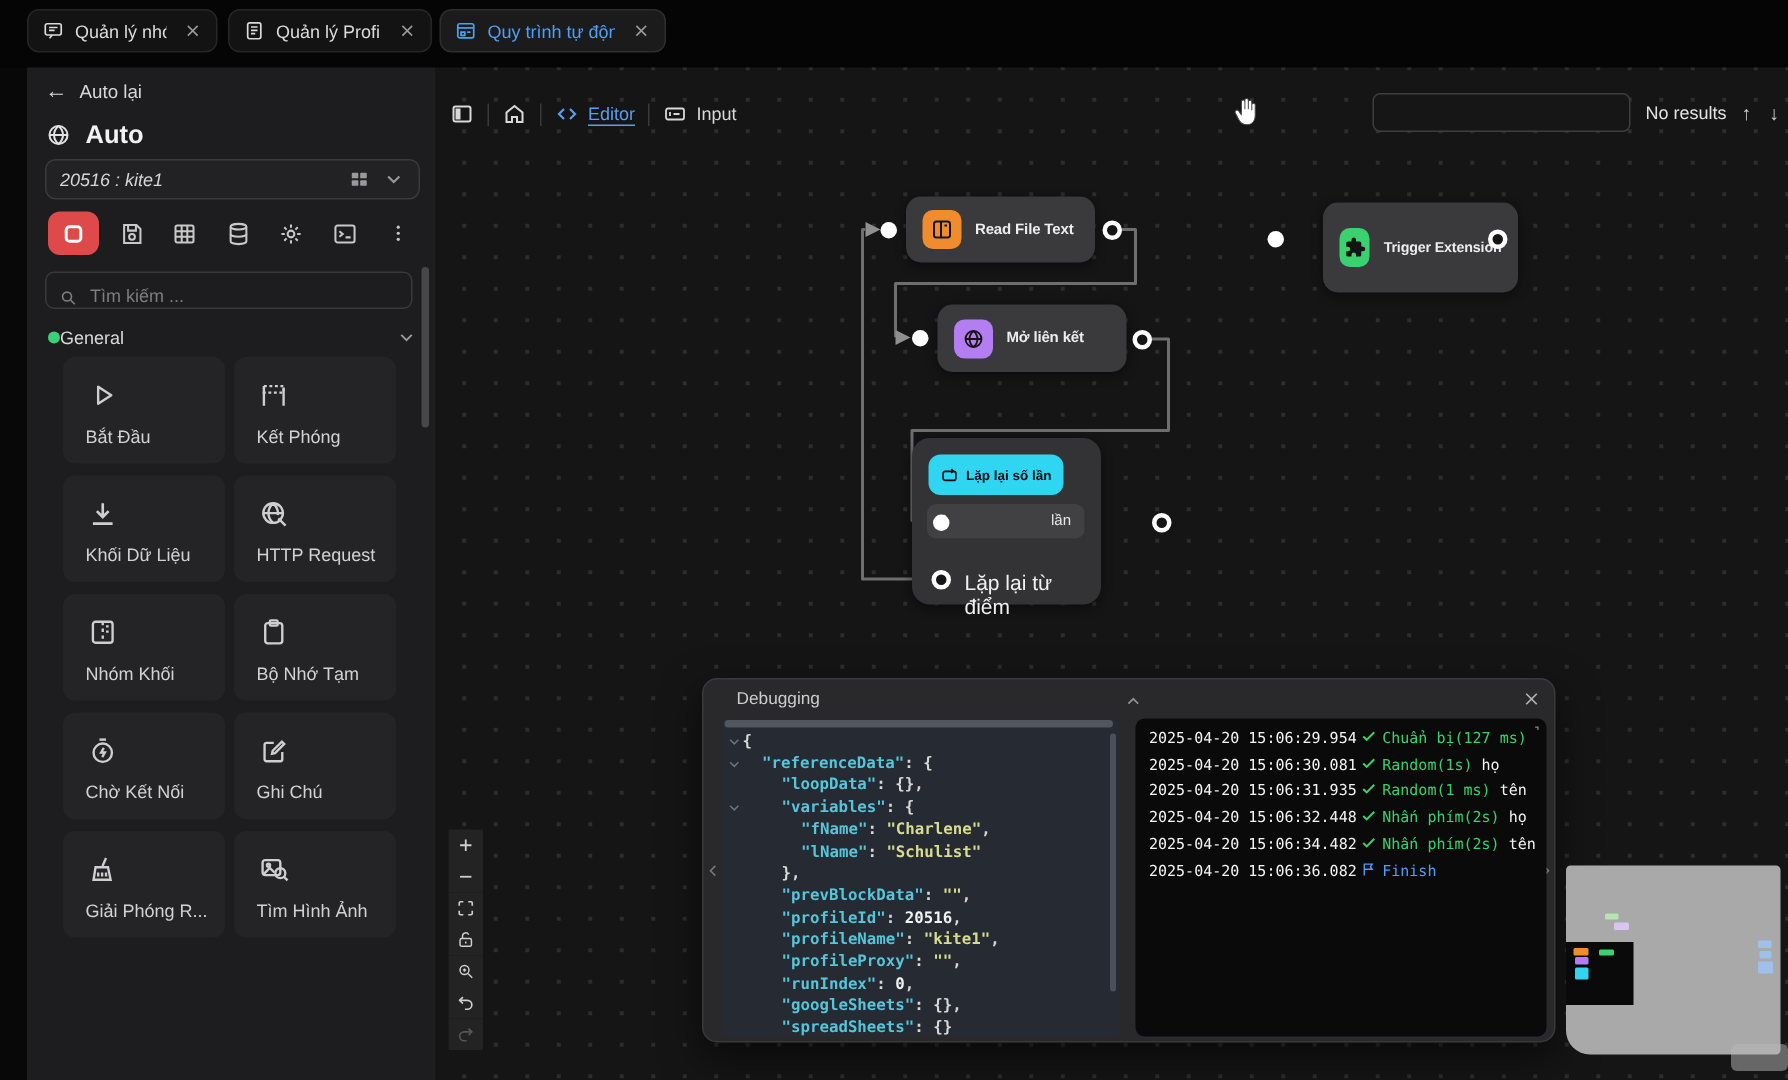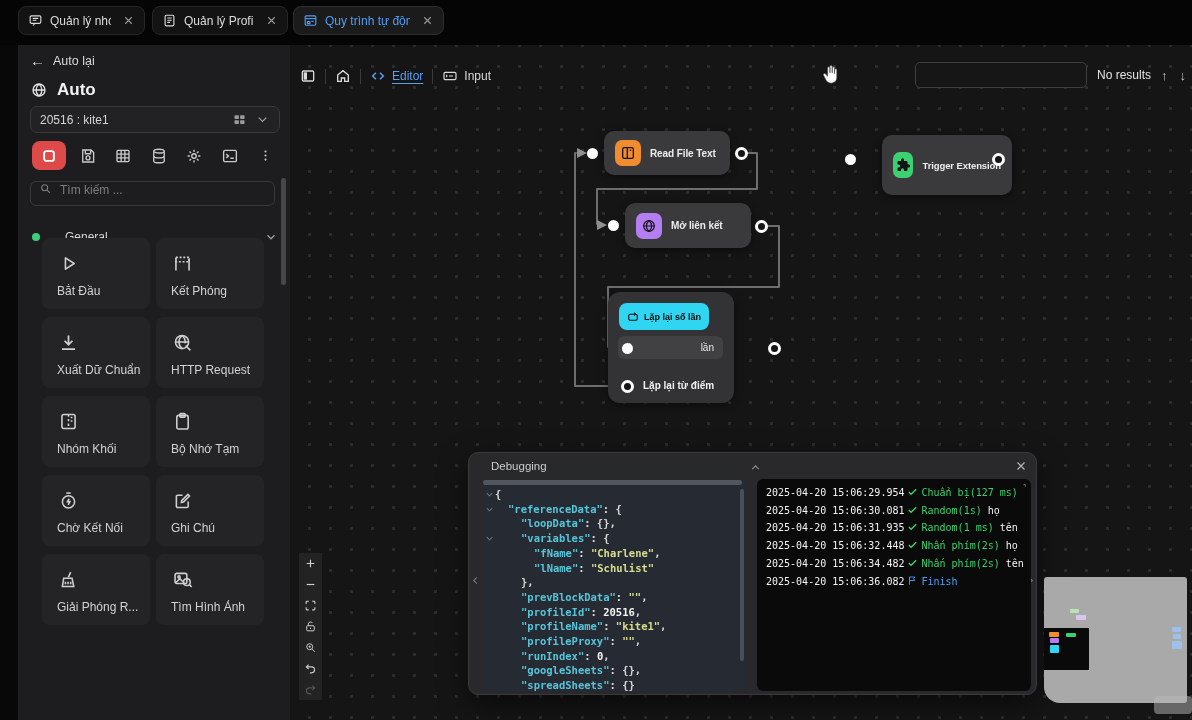--- a/index.html
+++ b/index.html
@@ -21,38 +21,38 @@
   
   .sidebar{position:absolute;left:18px;top:45px;width:272px;height:675px;background:#1d1d1f;}
   .back-row{position:absolute;left:12px;top:53px;display:flex;align-items:center;gap:8px;
             font-size:12.5px;color:#d8d8d8;}
   .back-arrow{font-size:15px;line-height:1;}
   .title-row{position:absolute;left:12px;top:80px;display:flex;align-items:center;gap:9px;}
   .title-row .gicon{width:18px;height:18px;color:#e2e2e2;}
   .app-title{font-size:17px;font-weight:bold;color:#f2f2f2;}
   .profile-select{position:absolute;left:12px;top:61px;width:250px;height:27px;box-sizing:border-box;
        border:1px solid #3a3a3c;background:#222224;border-radius:7px;display:flex;align-items:center;
-       padding:0 9px;font-size:12px;color:#d6d6d6;}
+       padding:0 9px;font-size:12px;color:#d6d6d6;font-style:italic;}
   .profile-select .spacer{flex:1;}
   .profile-select i{width:15px;height:15px;color:#9a9a9a;margin-left:8px;}
   .actions-row{position:absolute;left:14px;top:96px;display:flex;align-items:center;gap:7px;width:248px;}
   .act-btn{width:30px;height:29px;border-radius:8px;display:flex;align-items:center;justify-content:center;
            color:#c9c9c9;background:transparent;}
   .act-btn i{width:18px;height:18px;}
   .act-btn.active{width:36px;background:#de4a4a;color:#fff;}
   .act-btn.kebab i{width:15px;height:15px;}
   .sb-search{position:absolute;left:12px;top:136px;width:245px;height:25px;box-sizing:border-box;
-       border:1px solid #39393b;border-radius:6px;display:flex;align-items:flex-start;padding:0 8px;gap:6px;
+       border:1px solid #39393b;border-radius:6px;display:flex;align-items:flex-end;padding:0 8px;gap:6px;
        background:#1d1d1f;}
   .sb-search i{width:13px;height:13px;color:#7d7d7f;}
   .sb-search input{flex:1;background:transparent;border:none;outline:none;color:#cfcfcf;
        font-size:12px;font-family:"Liberation Sans",sans-serif;}
   .sb-search input::placeholder{color:#7d7d7f;}
   .sb-scroll{position:absolute;left:263px;top:133px;width:5px;height:107px;border-radius:3px;background:#47474a;}
-  .cat-row{position:absolute;left:14px;top:173px;width:246px;display:flex;align-items:center;gap:25px;margin-top:12px;}
+  .cat-row{position:absolute;left:14px;top:173px;width:246px;display:flex;align-items:center;gap:0;}
   .cat-dot{width:8px;height:8px;border-radius:50%;background:#3ad07a;}
   .cat-label{font-size:12px;color:#d9d9d9;flex:1;}
   .cat-row i{width:14px;height:14px;color:#9a9a9a;}
   .blocks-grid{position:absolute;left:24px;top:193px;width:222px;display:grid;
        grid-template-columns:108px 108px;grid-auto-rows:71px;column-gap:6px;row-gap:8px;}
   .block-card{background:#242426;border-radius:8px;position:relative;cursor:grab;}
   .block-card i{position:absolute;left:16px;top:15px;width:21px;height:21px;color:#cfcfcf;}
   .block-card .blabel{position:absolute;left:15px;top:46px;right:6px;font-size:12px;color:#d2d2d2;
        white-space:nowrap;overflow:hidden;}
 
@@ -81,21 +81,21 @@
   .node-label{font-size:10px;font-weight:600;color:#ededed;white-space:nowrap;letter-spacing:-.1px;}
   .loopnode{position:absolute;left:608px;top:292px;width:126px;height:111px;background:#333335;
        border-radius:12px;box-shadow:0 2px 8px rgba(0,0,0,.45);}
   .loop-head{position:absolute;left:11px;top:11px;height:27px;padding:0 8px;border-radius:8px;
        display:flex;align-items:center;gap:5px;color:#0c0c0c;font-size:9px;font-weight:bold;white-space:nowrap;}
   .loop-head i{width:12px;height:12px;color:#0c0c0c;}
   .loop-input{position:absolute;left:10px;top:44px;width:105px;height:23px;background:#414143;
        border-radius:6px;display:flex;align-items:center;padding:0 9px;box-sizing:border-box;font-size:10px;}
   .loop-input .lv{color:#b9b9b9;flex:1;}
   .loop-input .ls{color:#e8e8e8;}
-  .loop-from{position:absolute;left:11px;top:88px;font-size:10px;font-weight:bold;color:#f0f0f0;margin-left:24px;}
+  .loop-from{position:absolute;left:11px;top:88px;font-size:14px;font-weight:normal;color:#f0f0f0;margin-left:24px;}
   .port{position:absolute;box-sizing:border-box;border-radius:50%;}
   .p-fill{width:11px;height:11px;background:#fff;}
   .p-ring{width:13px;height:13px;border:3px solid #fff;background:#151515;}
 
   
   .zoombar{position:absolute;left:299px;top:553px;width:23px;display:flex;flex-direction:column;}
   .ztool{width:23px;height:21px;background:#232323;display:flex;align-items:center;justify-content:center;
         color:#cfcfcf;margin-bottom:0px;}
   .ztool i{width:13px;height:13px;}
   .ztool.disabled{color:#565656;}
@@ -322,21 +322,21 @@
             </svg>
           </i>
           <span class="blabel">Kết Phóng</span>
         </div>
         <div class="block-card">
           <i data-icon="export">
             <svg viewBox="0 0 24 24" fill="none" stroke="currentColor" stroke-width="2">
               <path d="M12 4v10M7.5 10 12 14.5 16.5 10M4.5 19.5h15"></path>
             </svg>
           </i>
-          <span class="blabel">Xuất Dữ Chuẩn</span>
+          <span class="blabel">Khối Dữ Liệu</span>
         </div>
         <div class="block-card">
           <i data-icon="http">
             <svg viewBox="0 0 24 24" fill="none" stroke="currentColor" stroke-width="1.8">
               <circle cx="11.5" cy="11.5" r="7.5"></circle>
               <path d="M4 11.5h15M11.5 4c-4.8 4.2-4.8 10.8 0 15M11.5 4c2.8 2.4 4 5.7 3.6 9"></path>
               <path d="M15.5 15.5 21 21"></path>
             </svg>
           </i>
           <span class="blabel">HTTP Request</span>

